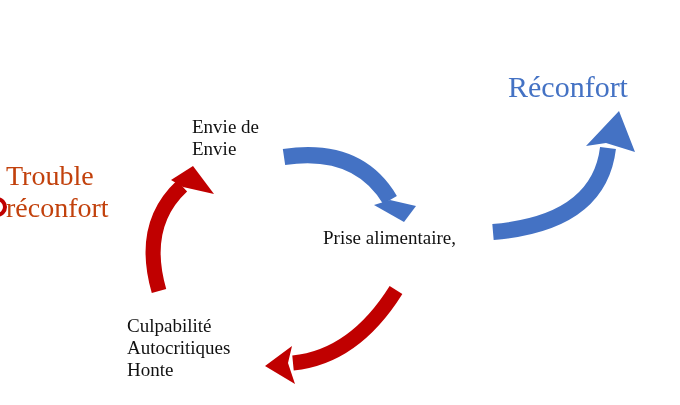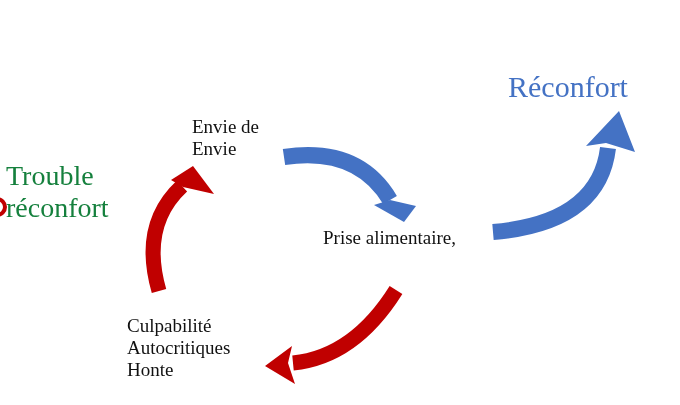--- a/index.html
+++ b/index.html
@@ -20,21 +20,21 @@
     position: absolute;
     color: #111111;
     font-size: 19px;
     line-height: 22px;
     white-space: nowrap;
   }
   .label div { min-height: 22px; }
   .title {
     position: absolute;
     left: 6px; top: 160px;
-    color: #15803d;
+    color: #c2410c;
     font-size: 28px;
     line-height: 32px;
     white-space: nowrap;
   }
   .outcome {
     position: absolute;
     left: 508px; top: 70px;
     color: #4472C4;
     font-size: 30px;
     line-height: 34px;

